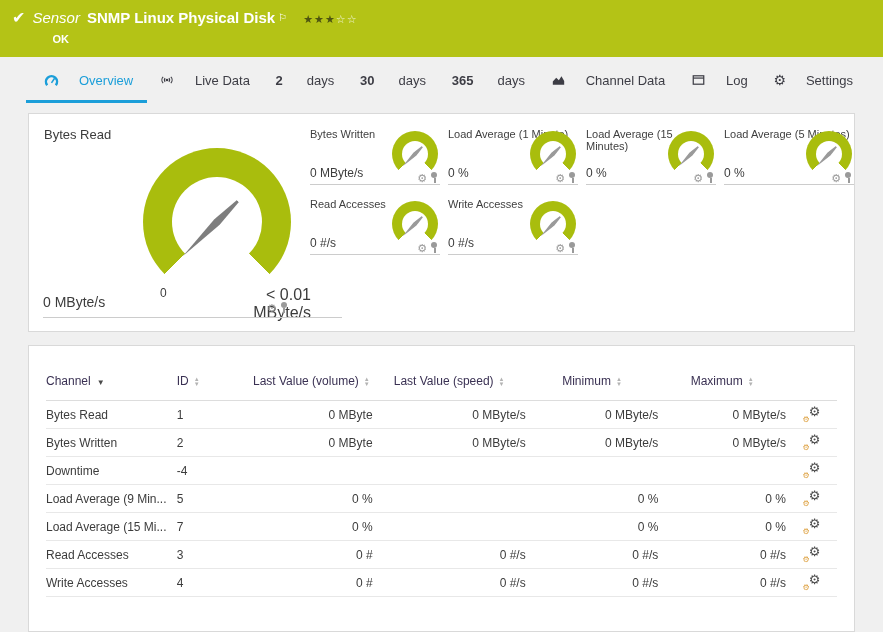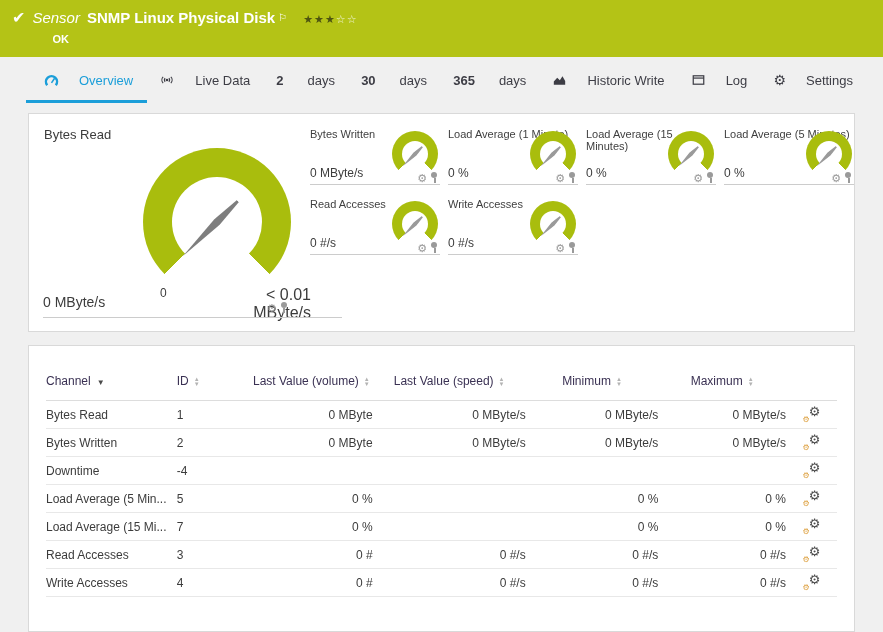--- a/index.html
+++ b/index.html
@@ -130,21 +130,21 @@
       <span>days</span>
     </div>
     <div class="tab">
       <span class="tabnum">365</span>
       <span>days</span>
     </div>
     <div class="tab">
       <svg width="15" height="14" viewBox="0 0 16 16">
         <path d="M1.5 13.5 V9.8 L5.4 5.4 L8.4 8.4 L11.4 3.8 L14.5 9 V13.5 Z" fill="currentColor"></path>
       </svg>
-      <span>Historic Write</span>
+      <span>Channel Data</span>
     </div>
     <div class="tab">
       <svg width="15" height="14" viewBox="0 0 16 16">
         <rect x="2" y="3.2" width="12" height="9.6" fill="none" stroke="currentColor" stroke-width="1.4"></rect>
         <line x1="2" y1="5.8" x2="14" y2="5.8" stroke="currentColor" stroke-width="1.4"></line>
       </svg>
       <span>Log</span>
     </div>
     <div class="tab">
       <span style="font-size:14px;line-height:14px;">⚙</span>
@@ -340,21 +340,21 @@
         <td class="c-num"></td>
         <td class="c-icon">
           <span class="chset">
             <span class="gear-big">⚙</span>
             <span class="gear-small">⚙</span>
           </span>
         </td>
       </tr>
 
       <tr>
-        <td class="c-channel">Load Average (5 Min...</td>
+        <td class="c-channel">Load Average (9 Min...</td>
         <td class="c-id">5</td>
         <td class="c-num">0 %</td>
         <td class="c-num"></td>
         <td class="c-num">0 %</td>
         <td class="c-num">0 %</td>
         <td class="c-icon">
           <span class="chset">
             <span class="gear-big">⚙</span>
             <span class="gear-small">⚙</span>
           </span>

